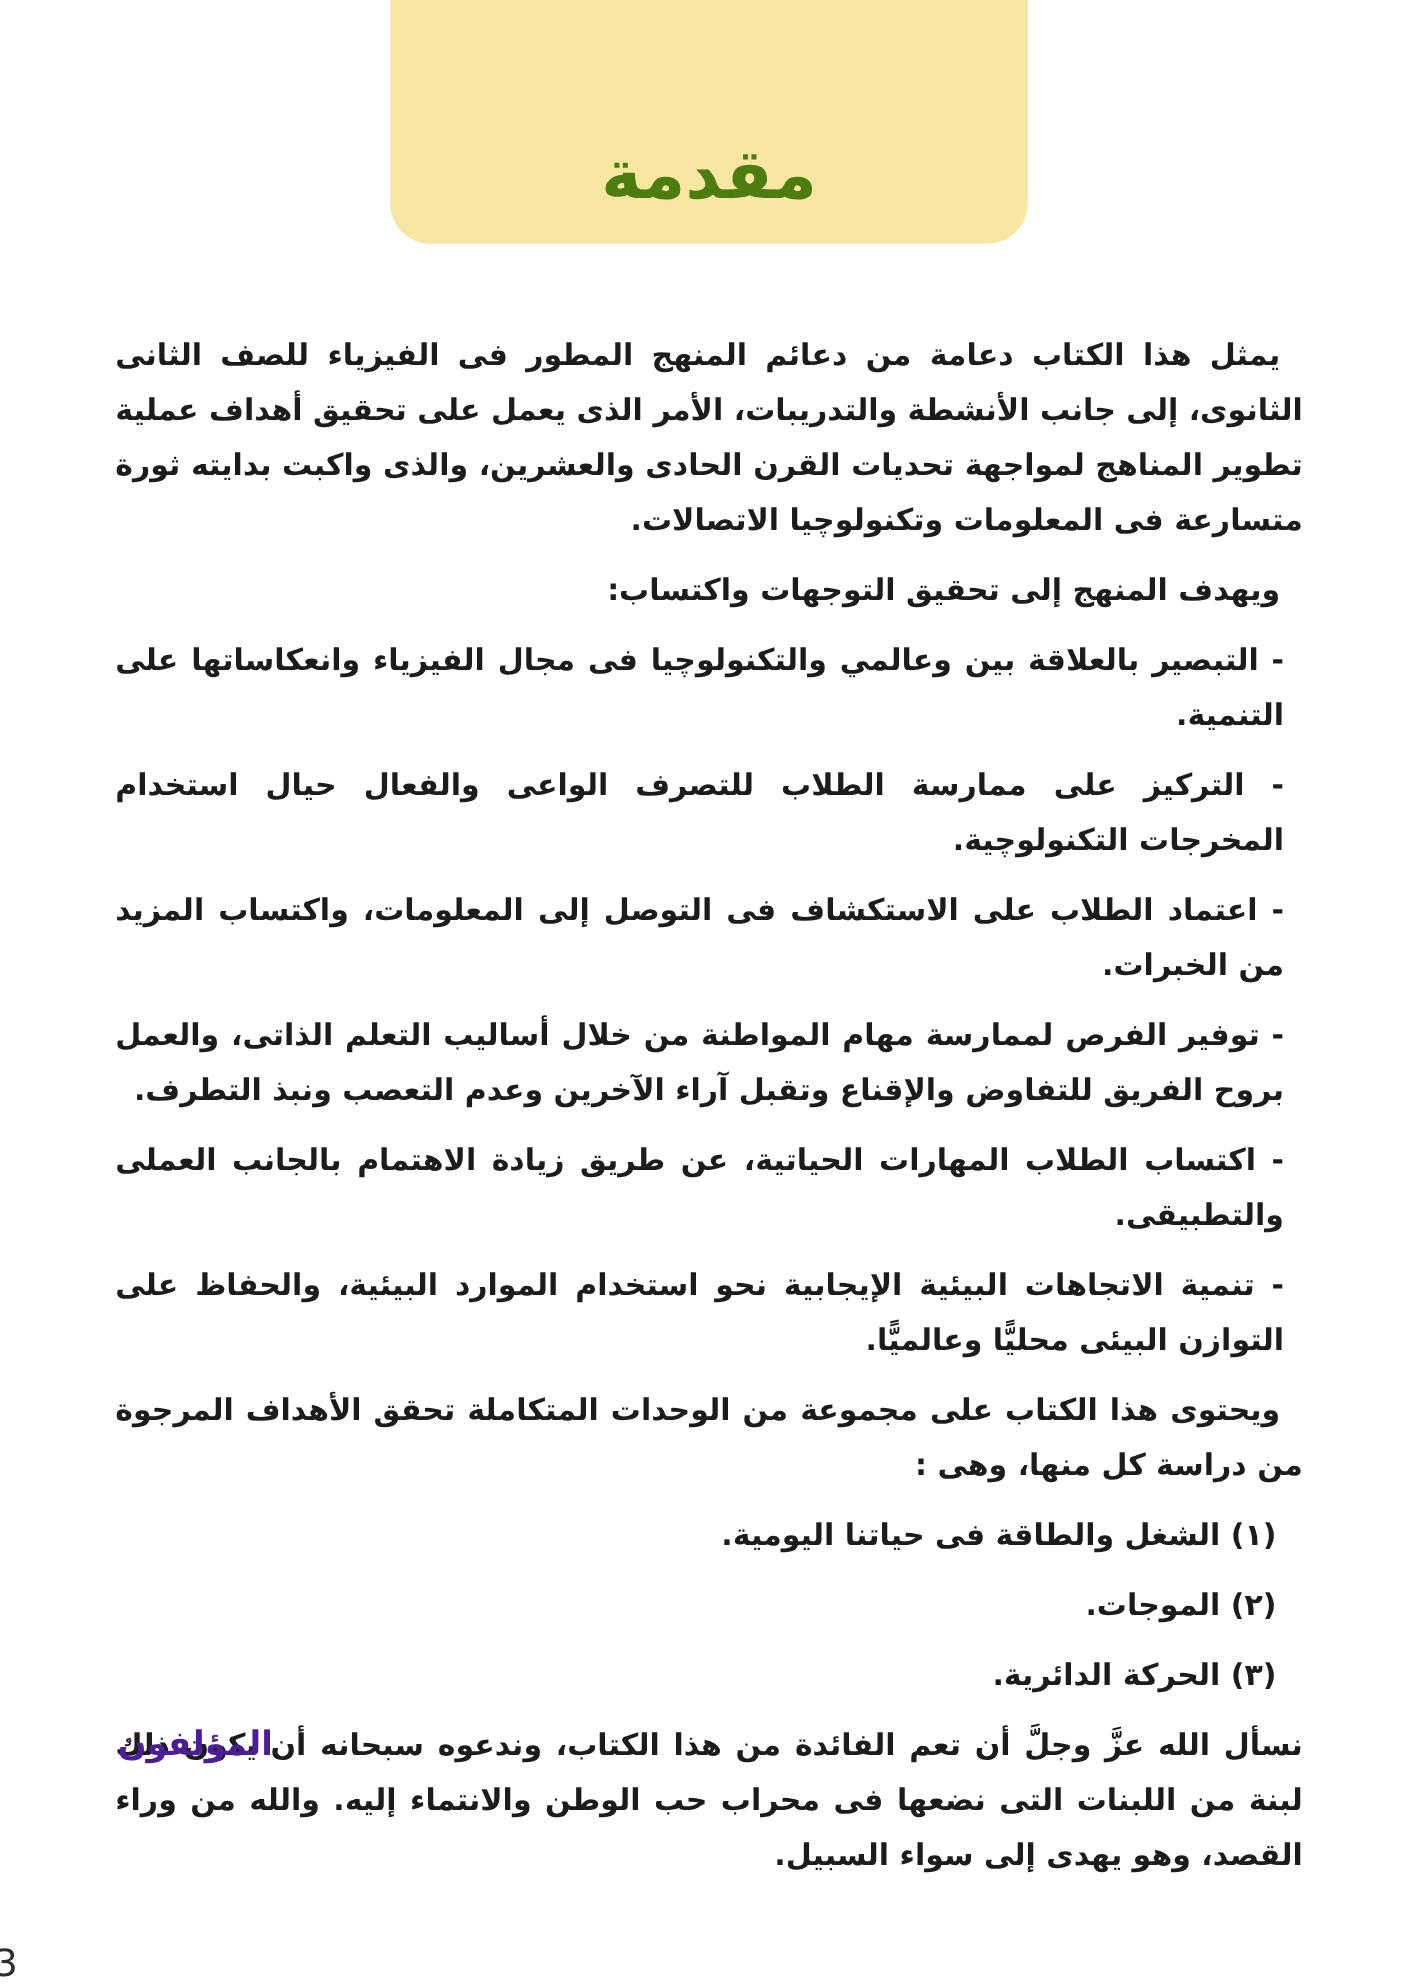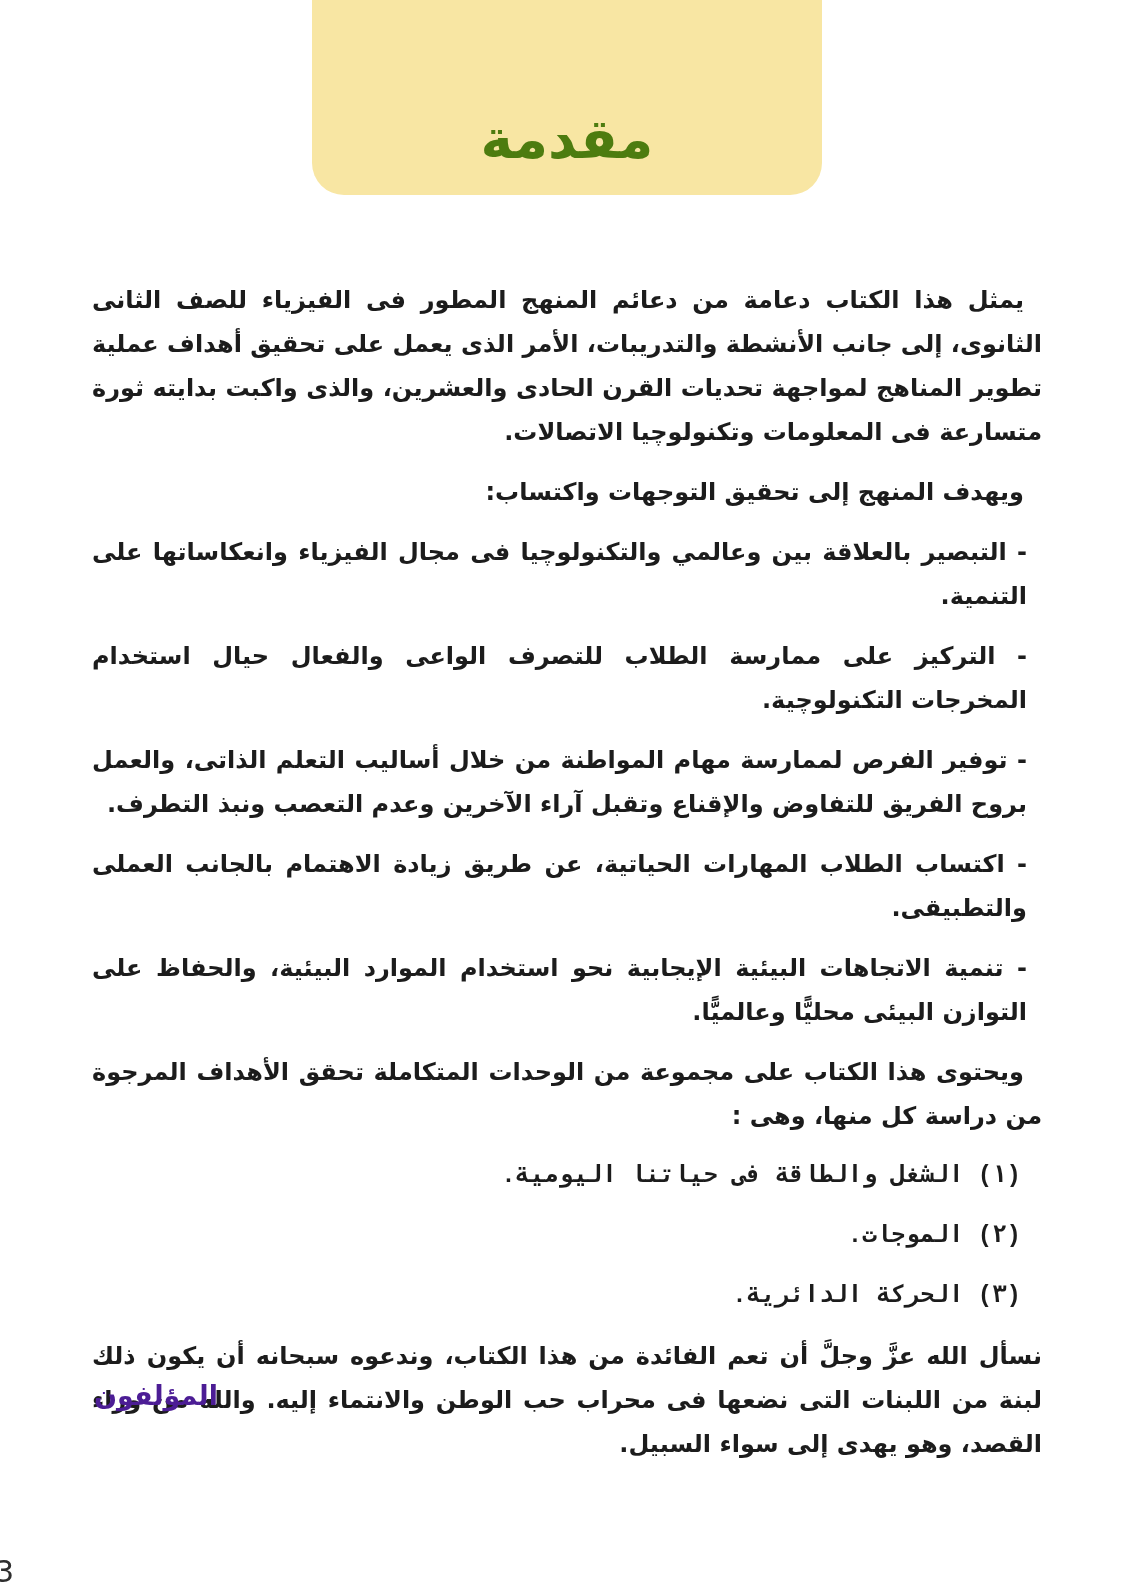--- a/index.html
+++ b/index.html
@@ -40,24 +40,24 @@
     right: 92px;
     width: 950px;
     direction: rtl;
     unicode-bidi: embed;
     text-align: justify;
     color: #1C1C1C;
     font-size: 24px;
     font-weight: bold;
     line-height: 44px;
   }
-  .para { margin: 16px 0 12px 0; }
+  .para { margin: 0 0 12px 0; }
   .para.indent { text-indent: 18px; }
   .para.bullet { padding-right: 15px; }
-  .para.unit { padding-right: 21px; font-family: Liberation Mono, monospace; }
+  .para.unit { padding-right: 21px; }
 
   
   .signature {
     position: absolute;
     top: 1380px;
     left: 94px;
     color: #4c1d95;
     font-size: 27px;
     font-weight: bold;
     direction: rtl;
@@ -82,20 +82,21 @@
 </div>
 
 <div class="body-text">
 
   <p class="para indent">يمثل هذا الكتاب دعامة من دعائم المنهج المطور فى الفيزياء للصف الثانى الثانوى، إلى جانب الأنشطة والتدريبات، الأمر الذى يعمل على تحقيق أهداف عملية تطوير المناهج لمواجهة تحديات القرن الحادى والعشرين، والذى واكبت بدايته ثورة متسارعة فى المعلومات وتكنولوچيا الاتصالات.</p>
 
   <p class="para indent">ويهدف المنهج إلى تحقيق التوجهات واكتساب:</p>
 
   <p class="para bullet">- التبصير بالعلاقة بين وعالمي والتكنولوچيا فى مجال الفيزياء وانعكاساتها على التنمية.</p>
   <p class="para bullet">- التركيز على ممارسة الطلاب للتصرف الواعى والفعال حيال استخدام المخرجات التكنولوچية.</p>
+  <p class="para bullet">- اعتماد الطلاب على الاستكشاف فى التوصل إلى المعلومات، واكتساب المزيد من الخبرات.</p>
   <p class="para bullet">- توفير الفرص لممارسة مهام المواطنة من خلال أساليب التعلم الذاتى، والعمل بروح الفريق للتفاوض والإقناع وتقبل آراء الآخرين وعدم التعصب ونبذ التطرف.</p>
   <p class="para bullet">- اكتساب الطلاب المهارات الحياتية، عن طريق زيادة الاهتمام بالجانب العملى والتطبيقى.</p>
   <p class="para bullet">- تنمية الاتجاهات البيئية الإيجابية نحو استخدام الموارد البيئية، والحفاظ على التوازن البيئى محليًّا وعالميًّا.</p>
 
   <p class="para indent">ويحتوى هذا الكتاب على مجموعة من الوحدات المتكاملة تحقق الأهداف المرجوة من دراسة كل منها، وهى :</p>
 
   <p class="para unit">(١) الشغل والطاقة فى حياتنا اليومية.</p>
   <p class="para unit">(٢) الموجات.</p>
   <p class="para unit">(٣) الحركة الدائرية.</p>
 

